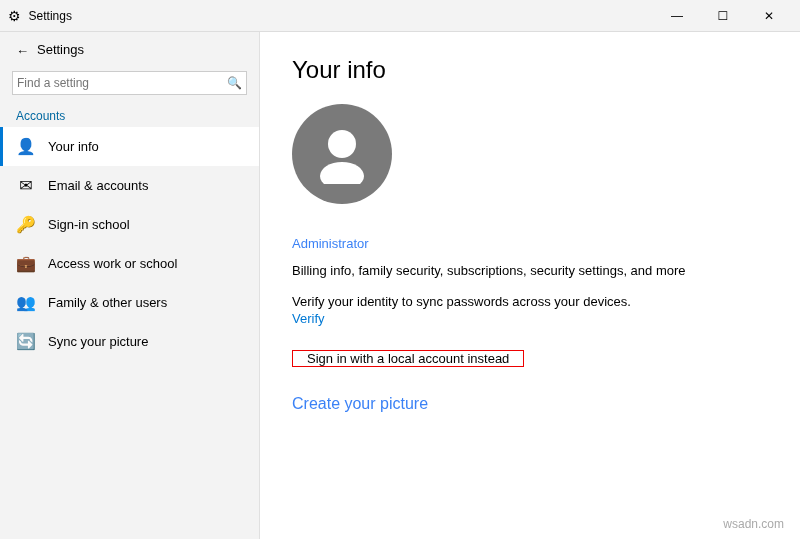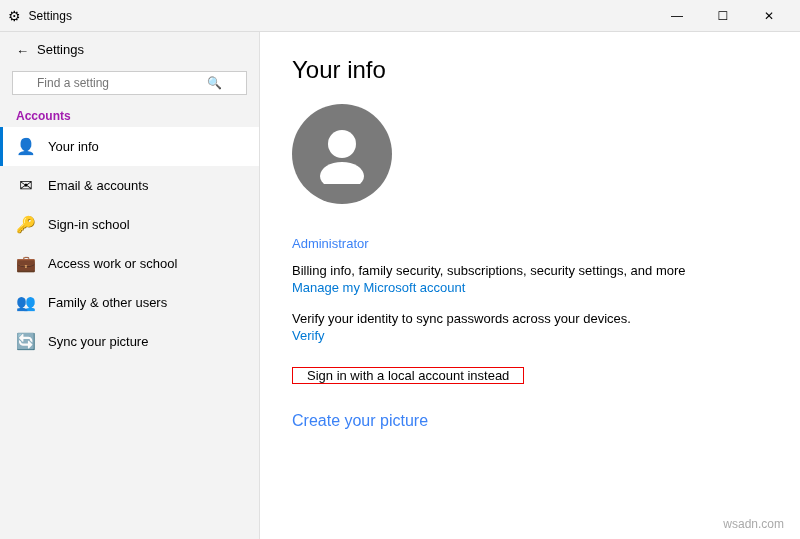--- a/index.html
+++ b/index.html
@@ -77,40 +77,40 @@
       font-size: 13px;
       color: #000;
     }
 
     .sidebar-search {
       margin: 4px 12px 8px 12px;
       display: flex;
       align-items: flex-start;
       background: #fff;
       border: 1px solid #ccc;
-      padding: 4px 24px;
+      padding: 4px 4px;
     }
     .sidebar-search input {
       border: none;
       outline: none;
       font-size: 12px;
       flex: 1;
       background: transparent;
       color: #555;
     }
     .sidebar-search-icon {
       font-size: 12px;
       color: #555;
     }
 
     .sidebar-section-label {
       font-size: 12px;
-      font-weight: 700;
+      font-weight: 400;
       padding: 6px 16px 4px 16px;
-      color: #a21caf;
+      color: #0369a1;
     }
 
     .sidebar-item {
       display: flex;
       align-items: center;
       gap: 12px;
       padding: 10px 16px;
       cursor: pointer;
       font-size: 13px;
       color: #000;
@@ -282,21 +282,20 @@
           <circle cx="28" cy="20" r="14" fill="white"></circle>
           <ellipse cx="28" cy="52" rx="22" ry="14" fill="white"></ellipse>
         </svg>
       </div>
     </div>
 
     <div class="user-type-label">Administrator</div>
 
     <div class="info-section">
       <div class="info-text">Billing info, family security, subscriptions, security settings, and more</div>
-      <a class="info-link">Manage my Microsoft account</a>
     </div>
 
     <div class="info-section">
       <div class="info-text">Verify your identity to sync passwords across your devices.</div>
       <a class="info-link">Verify</a>
     </div>
 
     <button class="local-account-btn">Sign in with a local account instead</button>
 
     <div class="section-heading">Create your picture</div>

